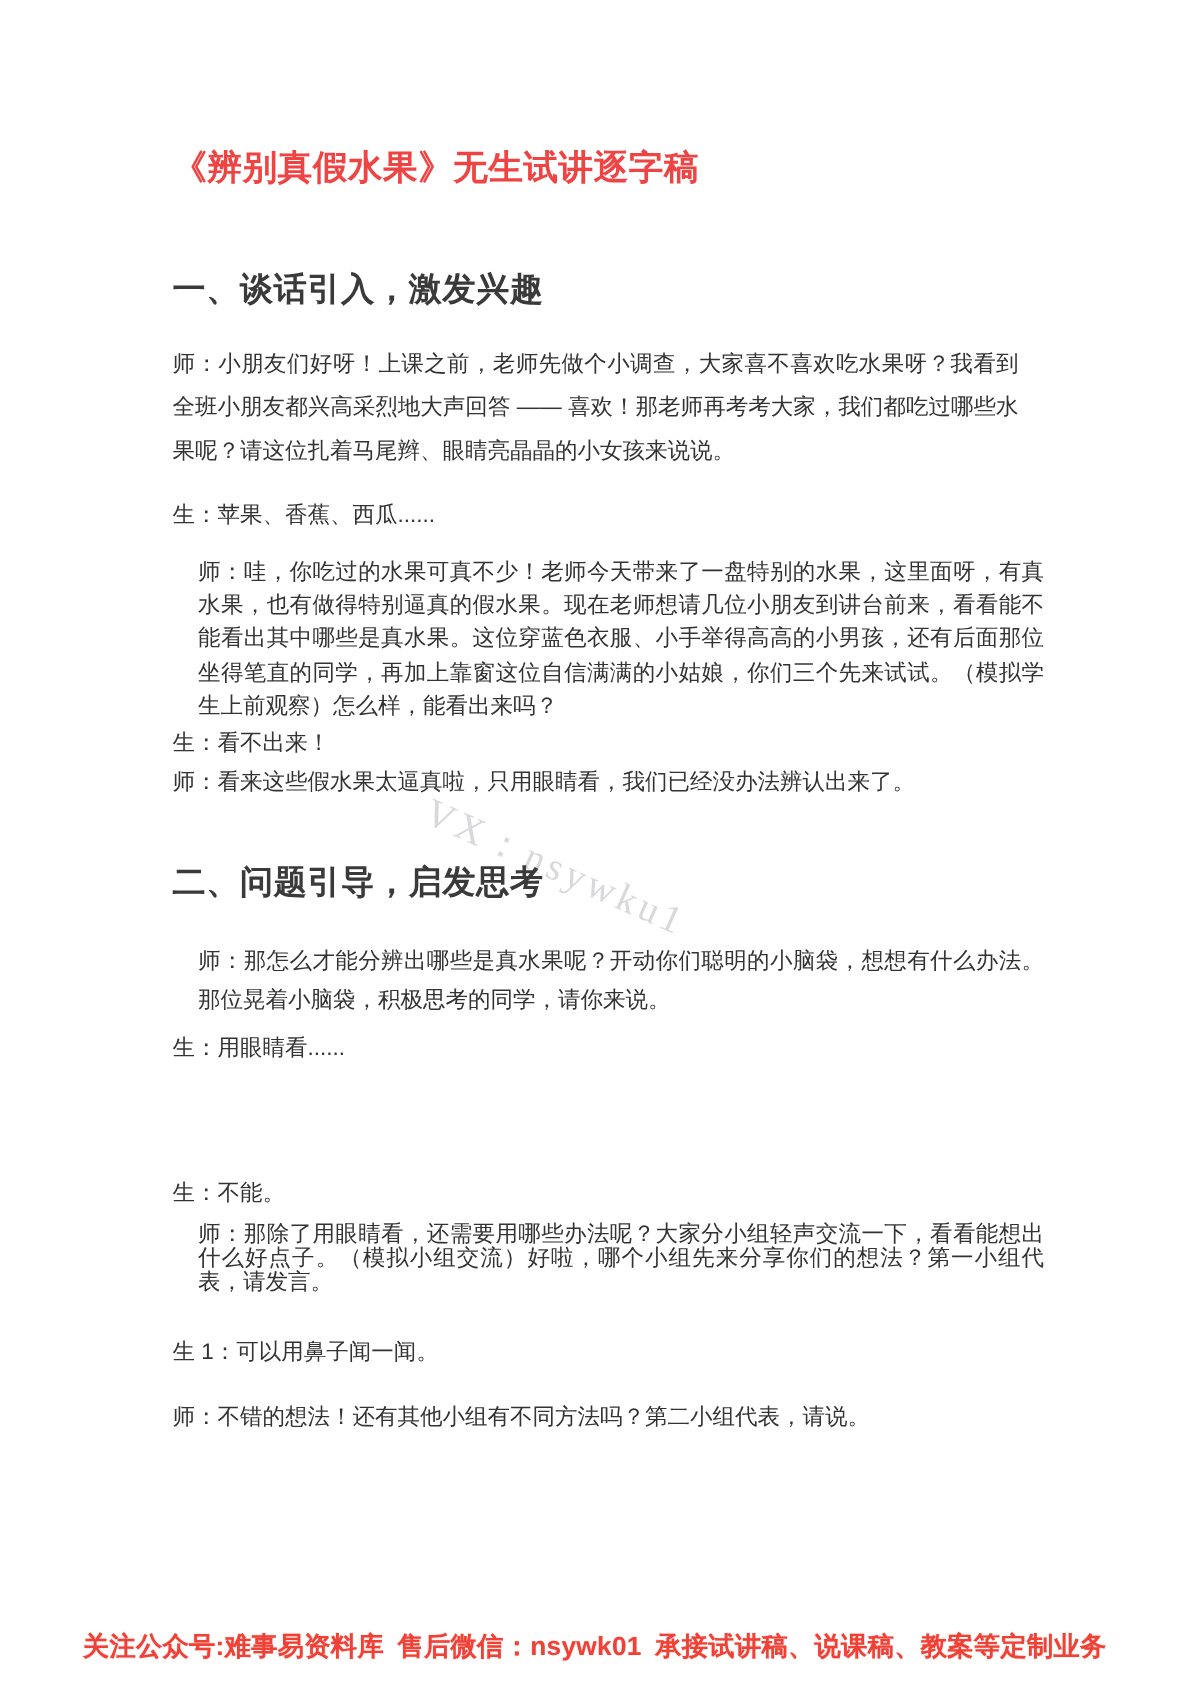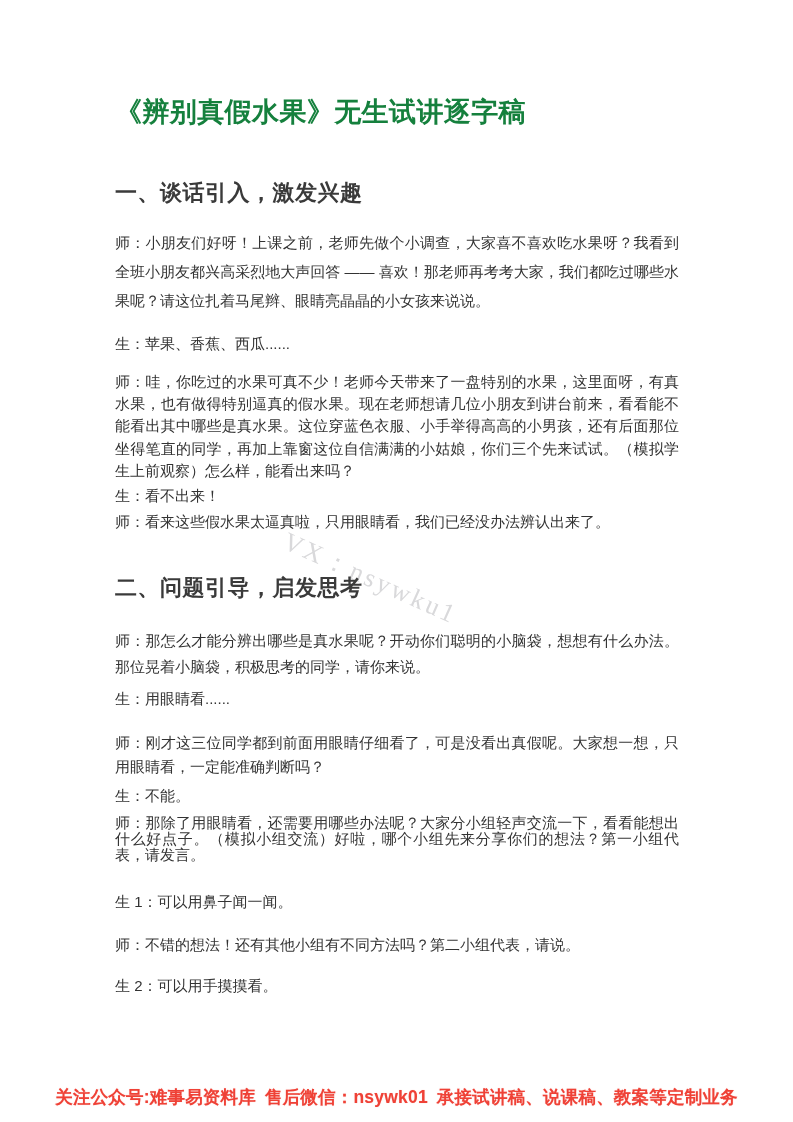--- a/index.html
+++ b/index.html
@@ -26,23 +26,23 @@
   }
 
   
   .doc-title {
     margin: 0;
     padding: 0;
     position: absolute;
     left: 115px;
     top: 97px;
     width: 600px;
-    font-size: 27px;
+    font-size: 23px;
     font-weight: 700;
-    color: #15803d;
+    color: #ef4444;
     letter-spacing: 0.4px;
     line-height: 30px;
     font-family: "Liberation Serif", "DejaVu Serif", serif;
   }
 
   
   .section-heading {
     margin: 0;
     padding: 0;
     position: absolute;
@@ -65,21 +65,21 @@
     width: 564px;
     margin: 0;
     padding: 0;
     font-size: 15px;
     color: #333333;
     text-align: justify;
     text-justify: inter-ideograph;
     font-family: Liberation Sans, sans-serif;
   }
   .para.loose { line-height: 27.5px; }
-  .para.tight { line-height: 22.2px; }
+  .para.tight { line-height: 22.2px; margin-left: 17px; }
 
   
   #p-1  { top: 228px; line-height: 29px; }
   #p-2  { top: 330px; }
   #p-3  { top: 371px; }
   #p-4  { top: 483px; line-height: 25px; }
   #p-5  { top: 509px; line-height: 25px; }
   #p-6  { top: 628px; line-height: 26px; }
   #p-7  { top: 685px; }
   #p-8  { top: 731px; line-height: 24px; }
@@ -150,31 +150,29 @@
   <p class="para" id="p-5">师：看来这些假水果太逼真啦，只用眼睛看，我们已经没办法辨认出来了。</p>
 
   <div class="watermark">VX：nsywku1</div>
 
   <h2 class="section-heading" id="heading-2">二、问题引导，启发思考</h2>
 
   <p class="para loose" id="p-7">生：用眼睛看......</p>
 
   <p class="para tight" id="p-6">师：那怎么才能分辨出哪些是真水果呢？开动你们聪明的小脑袋，想想有什么办法。那位晃着小脑袋，积极思考的同学，请你来说。</p>
 
-  <p class="para tight" id="p-8">师：刚才这三位同学都到前面用眼睛仔细看了，可是没看出真假呢。大家想一想，只用眼睛看，一定能准确判断吗？</p>
 
   <p class="para loose" id="p-9">生：不能。</p>
 
   <p class="para tight" id="p-10">师：那除了用眼睛看，还需要用哪些办法呢？大家分小组轻声交流一下，看看能想出什么好点子。（模拟小组交流）好啦，哪个小组先来分享你们的想法？第一小组代表，请发言。</p>
 
   <p class="para loose" id="p-11">生 1：可以用鼻子闻一闻。</p>
 
   <p class="para loose" id="p-12">师：不错的想法！还有其他小组有不同方法吗？第二小组代表，请说。</p>
 
-  <p class="para loose" id="p-13">生 2：可以用手摸摸看。</p>
 
   <div class="footer-banner">
     <span class="footer-text">
       <span class="footer-seg">关注公众号:难事易资料库</span><span class="footer-gap"></span><span class="footer-seg">售后微信：</span><span class="footer-seg">nsywk01</span><span class="footer-gap"></span><span class="footer-seg">承接试讲稿、说课稿、教案等定制业务</span>
     </span>
   </div>
 
 </div>
 
 </body></html>

